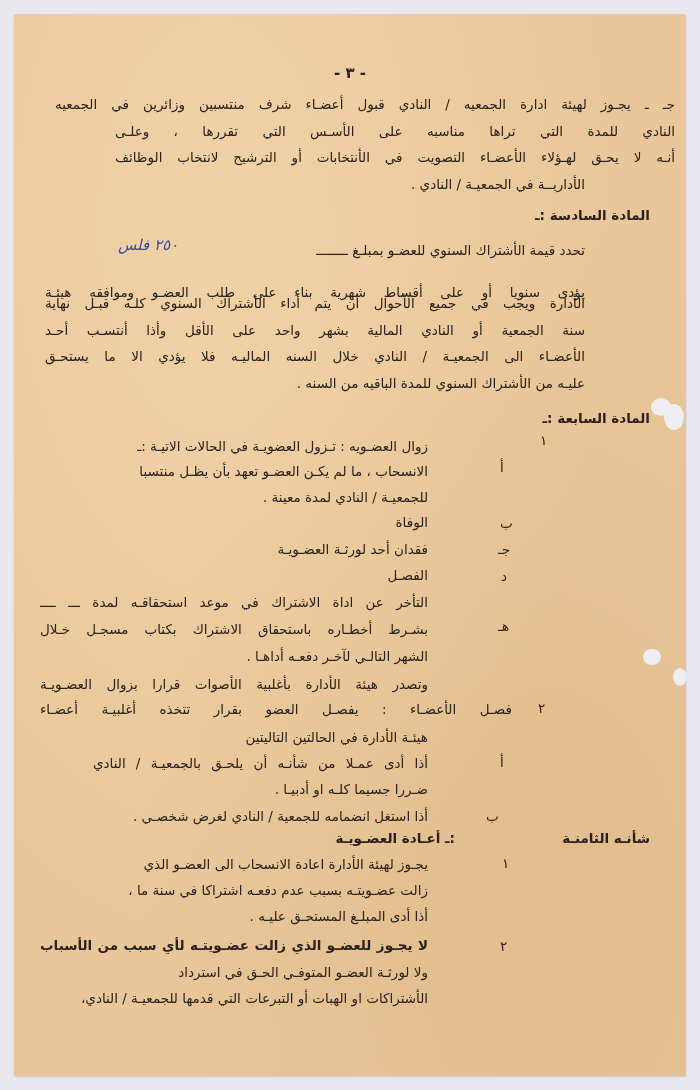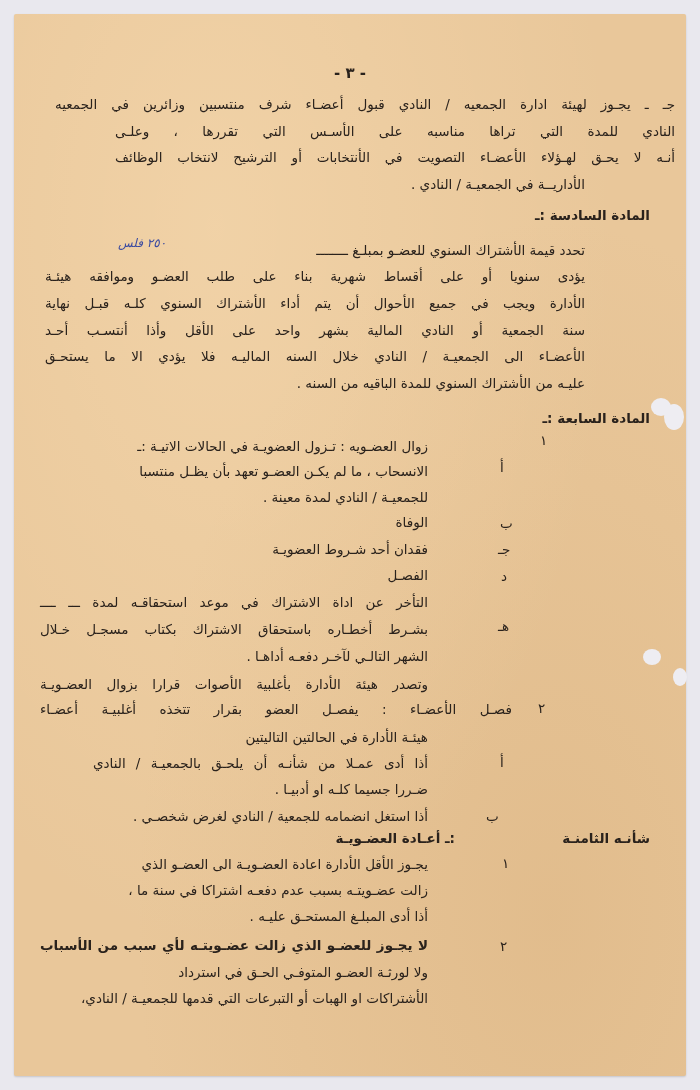--- a/index.html
+++ b/index.html
@@ -20,21 +20,21 @@
   .hole {
     position:absolute; background:#eeedf2; border-radius:50%;
   }
   .line {
     position:absolute; direction:rtl; text-align:right;
     font-size:13.5px; color:#2a221c; white-space:nowrap;
     letter-spacing:0.2px;
   }
   .justify { text-align:justify; text-align-last:justify; }
   .heading { font-weight:bold; }
-  .hand { color:#3a4aa0; font-style:italic; font-size:12px; }
+  .hand { color:#3a4aa0; font-style:italic; font-size:15px; }
   .num {
     position:absolute; font-size:13.5px; color:#2a221c; direction:rtl;
   }
   .pagenum { position:absolute; left:320px; top:64px; width:60px; text-align:center; font-size:15px; color:#2a221c; font-weight:bold; }
 </style>
 </head>
 <body>
 
 <div class="paper"></div>
 
@@ -46,39 +46,39 @@
 <div class="pagenum">- ٣ -</div>
 
 <div class="line justify" style="right:25px;top:96px;width:620px;">جـ ـ يجـوز لهيئة ادارة الجمعيه / النادي قبول أعضـاء شرف منتسبين وزائرين في الجمعيه</div>
 <div class="line justify" style="right:25px;top:123px;width:560px;">النادي للمدة التي تراها مناسبه على الأسـس التي تقررها ، وعلـى</div>
 <div class="line justify" style="right:25px;top:149px;width:560px;">أنـه لا يحـق لهـؤلاء الأعضـاء التصويت في الأنتخابات أو الترشيح لانتخاب الوظائف</div>
 <div class="line" style="right:115px;top:176px;">الأداريــة في الجمعيـة / النادي .</div>
 
 <div class="line heading" style="right:50px;top:207px;">المادة السادسة :ـ</div>
 <div class="line" style="right:115px;top:242px;">تحدد قيمة الأشتراك السنوي للعضـو بمبلـغ ــــــــ</div>
 <div class="line hand" style="left:118px;top:236px;">٢٥٠ فلس</div>
-<div class="line justify" style="right:115px;top:268px;width:540px;">يؤدى سنويا أو على أقساط شهرية بناء على طلب العضـو وموافقه هيئـة</div>
+<div class="line justify" style="right:115px;top:284px;width:540px;">يؤدى سنويا أو على أقساط شهرية بناء على طلب العضـو وموافقه هيئـة</div>
 <div class="line justify" style="right:115px;top:295px;width:540px;">الأدارة ويجب في جميع الأحوال أن يتم أداء الأشتراك السنوي كلـه قبـل نهاية</div>
 <div class="line justify" style="right:115px;top:322px;width:540px;">سنة الجمعية أو النادي المالية بشهر واحد على الأقل وأذا أنتسـب أحـد</div>
 <div class="line justify" style="right:115px;top:348px;width:540px;">الأعضـاء الى الجمعيـة / النادي خلال السنه الماليـه فلا يؤدي الا ما يستحـق</div>
 <div class="line" style="right:115px;top:375px;">عليـه من الأشتراك السنوي للمدة الباقيه من السنه .</div>
 
 <div class="line heading" style="right:50px;top:410px;">المادة السابعة :ـ</div>
 <div class="num" style="left:540px;top:432px;">١</div>
 <div class="line" style="right:272px;top:438px;">زوال العضـويه : تـزول العضويـة في الحالات الاتيـة :ـ</div>
 
 <div class="num" style="left:500px;top:459px;">أ</div>
 <div class="line" style="right:272px;top:463px;margin-left:40px;">الانسحاب ، ما لم يكـن العضـو تعهد بأن يظـل منتسبا</div>
 <div class="line" style="right:272px;top:489px;">للجمعيـة / النادي لمدة معينة .</div>
 
 <div class="num" style="left:500px;top:515px;">ب</div>
 <div class="line" style="right:272px;top:514px;">الوفاة</div>
 
 <div class="num" style="left:498px;top:541px;">جـ</div>
-<div class="line" style="right:272px;top:541px;">فقدان أحد شـروط العضويـة</div>
+<div class="line" style="right:272px;top:541px;">فقدان أحد لورثـة العضـويـة</div>
 
 <div class="num" style="left:501px;top:568px;">د</div>
 <div class="line" style="right:272px;top:567px;">الفصـل</div>
 
 <div class="num" style="left:498px;top:618px;">هـ</div>
 <div class="line justify" style="right:272px;top:594px;width:388px;">التأخر عن اداة الاشتراك في موعد استحقاقـه لمدة ـــ ــــ</div>
 <div class="line justify" style="right:272px;top:621px;width:388px;">بشـرط أخطـاره باستحقاق الاشتراك بكتاب مسجـل خـلال</div>
 <div class="line" style="right:272px;top:648px;">الشهر التالـي لآخـر دفعـه أداهـا .</div>
 
 <div class="line justify" style="right:272px;top:676px;width:388px;">وتصدر هيئة الأدارة بأغلبية الأصوات قرارا بزوال العضـويـة</div>
@@ -91,20 +91,20 @@
 <div class="line justify" style="right:272px;top:755px;width:335px;">أذا أدى عمـلا من شأنـه أن يلحـق بالجمعيـة / النادي</div>
 <div class="line" style="right:272px;top:781px;">ضـررا جسيما كلـه او أدبيـا .</div>
 
 <div class="num" style="left:486px;top:808px;">ب</div>
 <div class="line" style="right:272px;top:808px;">أذا استغل انضمامه للجمعية / النادي لغرض شخصـي .</div>
 
 <div class="line heading" style="right:50px;top:830px;">شأنـه الثامنـة</div>
 <div class="line heading" style="right:245px;top:830px;">:ـ أعـادة العضـويـة</div>
 
 <div class="num" style="left:502px;top:855px;">١</div>
-<div class="line" style="right:272px;top:856px;">يجـوز الأقل الأدارة اعادة العضـويـة الى العضـو الذي</div>
+<div class="line" style="right:272px;top:856px;">يجـوز لهيئة الأدارة اعادة الانسحاب الى العضـو الذي</div>
 <div class="line" style="right:272px;top:882px;">زالت عضـويتـه بسبب عدم دفعـه اشتراكا في سنة ما ،</div>
 <div class="line" style="right:272px;top:908px;">أذا أدى المبلـغ المستحـق عليـه .</div>
 
 <div class="num" style="left:500px;top:938px;">٢</div>
 <div class="line justify" style="right:272px;top:937px;width:388px;font-weight:bold;">لا يجـوز للعضـو الذي زالت عضـويتـه لأي سبب من الأسباب</div>
 <div class="line" style="right:272px;top:964px;margin-left:48px;">ولا لورثـة العضـو المتوفـي الحـق في استرداد</div>
 <div class="line" style="right:272px;top:990px;">الأشتراكات او الهبات أو التبرعات التي قدمها للجمعيـة / النادي،</div>
 
 </body></html>

